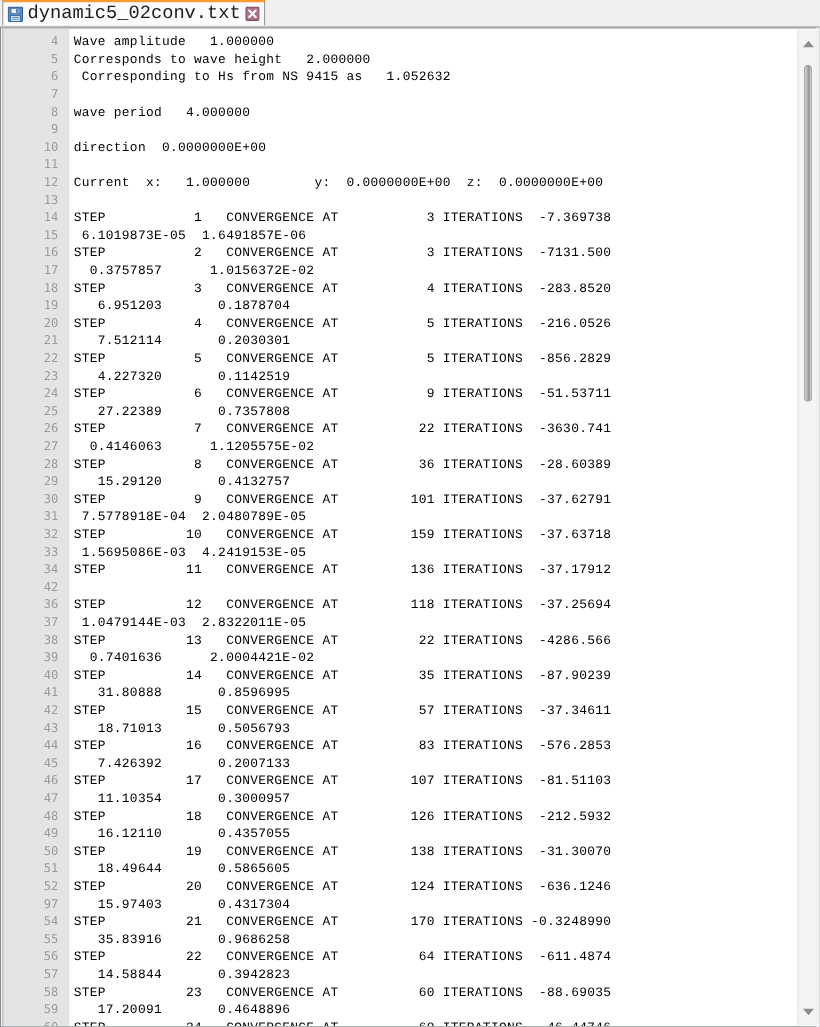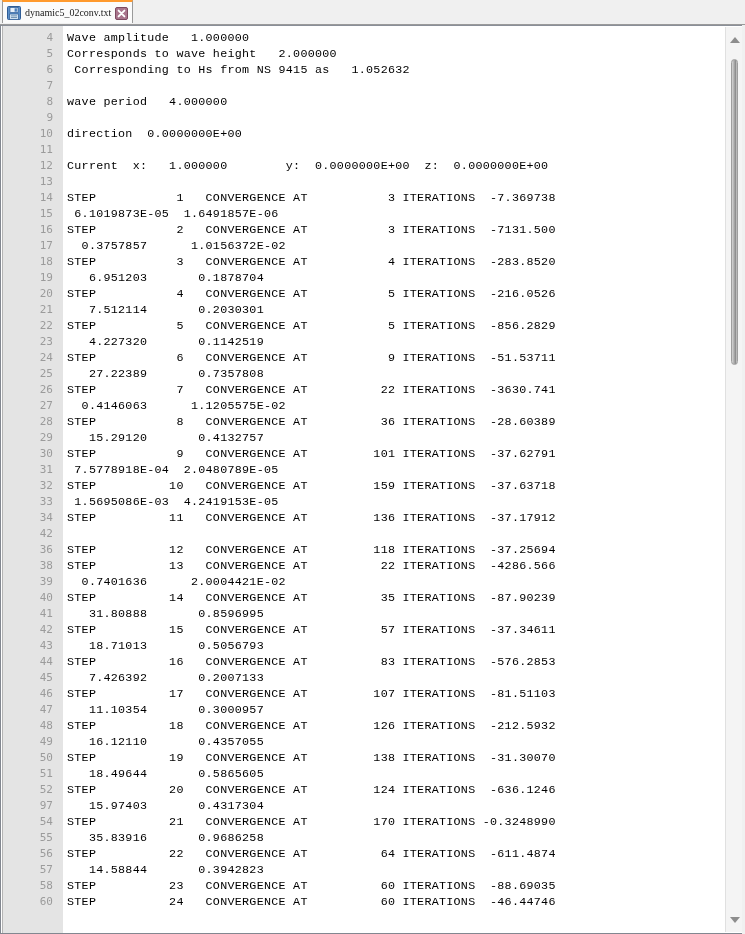--- a/index.html
+++ b/index.html
@@ -50,22 +50,22 @@
   }
   .tab-rest {
     position: absolute;
     left: 0; top: 21px;
     width: 745px; height: 3px;
     background: #f0f0f0;
     border-bottom: 1px solid #9a9a9a;
     z-index: 1;
   }
   .tab-label {
-    font-family: Liberation Serif, serif;
-    font-size: 10px;
+    font-family: Liberation Mono, monospace;
+    font-size: 17px;
     color: #202020;
     white-space: nowrap;
     line-height: 14px;
   }
   .floppy {
     width: 14px; height: 14px;
     position: relative;
     flex: 0 0 auto;
   }
   .tab-close {
@@ -278,20 +278,21 @@
             <div class="line"><span class="lineno">27</span><span class="linetext">  0.4146063      1.1205575E-02</span></div>
             <div class="line"><span class="lineno">28</span><span class="linetext">STEP           8   CONVERGENCE AT          36 ITERATIONS  -28.60389</span></div>
             <div class="line"><span class="lineno">29</span><span class="linetext">   15.29120       0.4132757</span></div>
             <div class="line"><span class="lineno">30</span><span class="linetext">STEP           9   CONVERGENCE AT         101 ITERATIONS  -37.62791</span></div>
             <div class="line"><span class="lineno">31</span><span class="linetext"> 7.5778918E-04  2.0480789E-05</span></div>
             <div class="line"><span class="lineno">32</span><span class="linetext">STEP          10   CONVERGENCE AT         159 ITERATIONS  -37.63718</span></div>
             <div class="line"><span class="lineno">33</span><span class="linetext"> 1.5695086E-03  4.2419153E-05</span></div>
             <div class="line"><span class="lineno">34</span><span class="linetext">STEP          11   CONVERGENCE AT         136 ITERATIONS  -37.17912</span></div>
             <div class="line"><span class="lineno">42</span></div>
             <div class="line"><span class="lineno">36</span><span class="linetext">STEP          12   CONVERGENCE AT         118 ITERATIONS  -37.25694</span></div>
+            <div class="line"><span class="lineno">37</span><span class="linetext"> 1.0479144E-03  2.8322011E-05</span></div>
             <div class="line"><span class="lineno">38</span><span class="linetext">STEP          13   CONVERGENCE AT          22 ITERATIONS  -4286.566</span></div>
             <div class="line"><span class="lineno">39</span><span class="linetext">  0.7401636      2.0004421E-02</span></div>
             <div class="line"><span class="lineno">40</span><span class="linetext">STEP          14   CONVERGENCE AT          35 ITERATIONS  -87.90239</span></div>
             <div class="line"><span class="lineno">41</span><span class="linetext">   31.80888       0.8596995</span></div>
             <div class="line"><span class="lineno">42</span><span class="linetext">STEP          15   CONVERGENCE AT          57 ITERATIONS  -37.34611</span></div>
             <div class="line"><span class="lineno">43</span><span class="linetext">   18.71013       0.5056793</span></div>
             <div class="line"><span class="lineno">44</span><span class="linetext">STEP          16   CONVERGENCE AT          83 ITERATIONS  -576.2853</span></div>
             <div class="line"><span class="lineno">45</span><span class="linetext">   7.426392       0.2007133</span></div>
             <div class="line"><span class="lineno">46</span><span class="linetext">STEP          17   CONVERGENCE AT         107 ITERATIONS  -81.51103</span></div>
             <div class="line"><span class="lineno">47</span><span class="linetext">   11.10354       0.3000957</span></div>
@@ -299,20 +300,21 @@
             <div class="line"><span class="lineno">49</span><span class="linetext">   16.12110       0.4357055</span></div>
             <div class="line"><span class="lineno">50</span><span class="linetext">STEP          19   CONVERGENCE AT         138 ITERATIONS  -31.30070</span></div>
             <div class="line"><span class="lineno">51</span><span class="linetext">   18.49644       0.5865605</span></div>
             <div class="line"><span class="lineno">52</span><span class="linetext">STEP          20   CONVERGENCE AT         124 ITERATIONS  -636.1246</span></div>
             <div class="line"><span class="lineno">97</span><span class="linetext">   15.97403       0.4317304</span></div>
             <div class="line"><span class="lineno">54</span><span class="linetext">STEP          21   CONVERGENCE AT         170 ITERATIONS -0.3248990</span></div>
             <div class="line"><span class="lineno">55</span><span class="linetext">   35.83916       0.9686258</span></div>
             <div class="line"><span class="lineno">56</span><span class="linetext">STEP          22   CONVERGENCE AT          64 ITERATIONS  -611.4874</span></div>
             <div class="line"><span class="lineno">57</span><span class="linetext">   14.58844       0.3942823</span></div>
             <div class="line"><span class="lineno">58</span><span class="linetext">STEP          23   CONVERGENCE AT          60 ITERATIONS  -88.69035</span></div>
+            <div class="line"><span class="lineno">59</span><span class="linetext">   17.20091       0.4648896</span></div>
             <div class="line"><span class="lineno">60</span><span class="linetext">STEP          24   CONVERGENCE AT          60 ITERATIONS  -46.44746</span></div>
           </div>
       </div>
 
       <div class="vscroll">
         <div class="vs-btn vs-up">
           <span class="arrow-up"></span>
         </div>
         <div class="vs-thumb"></div>
         <div class="vs-btn vs-down">

